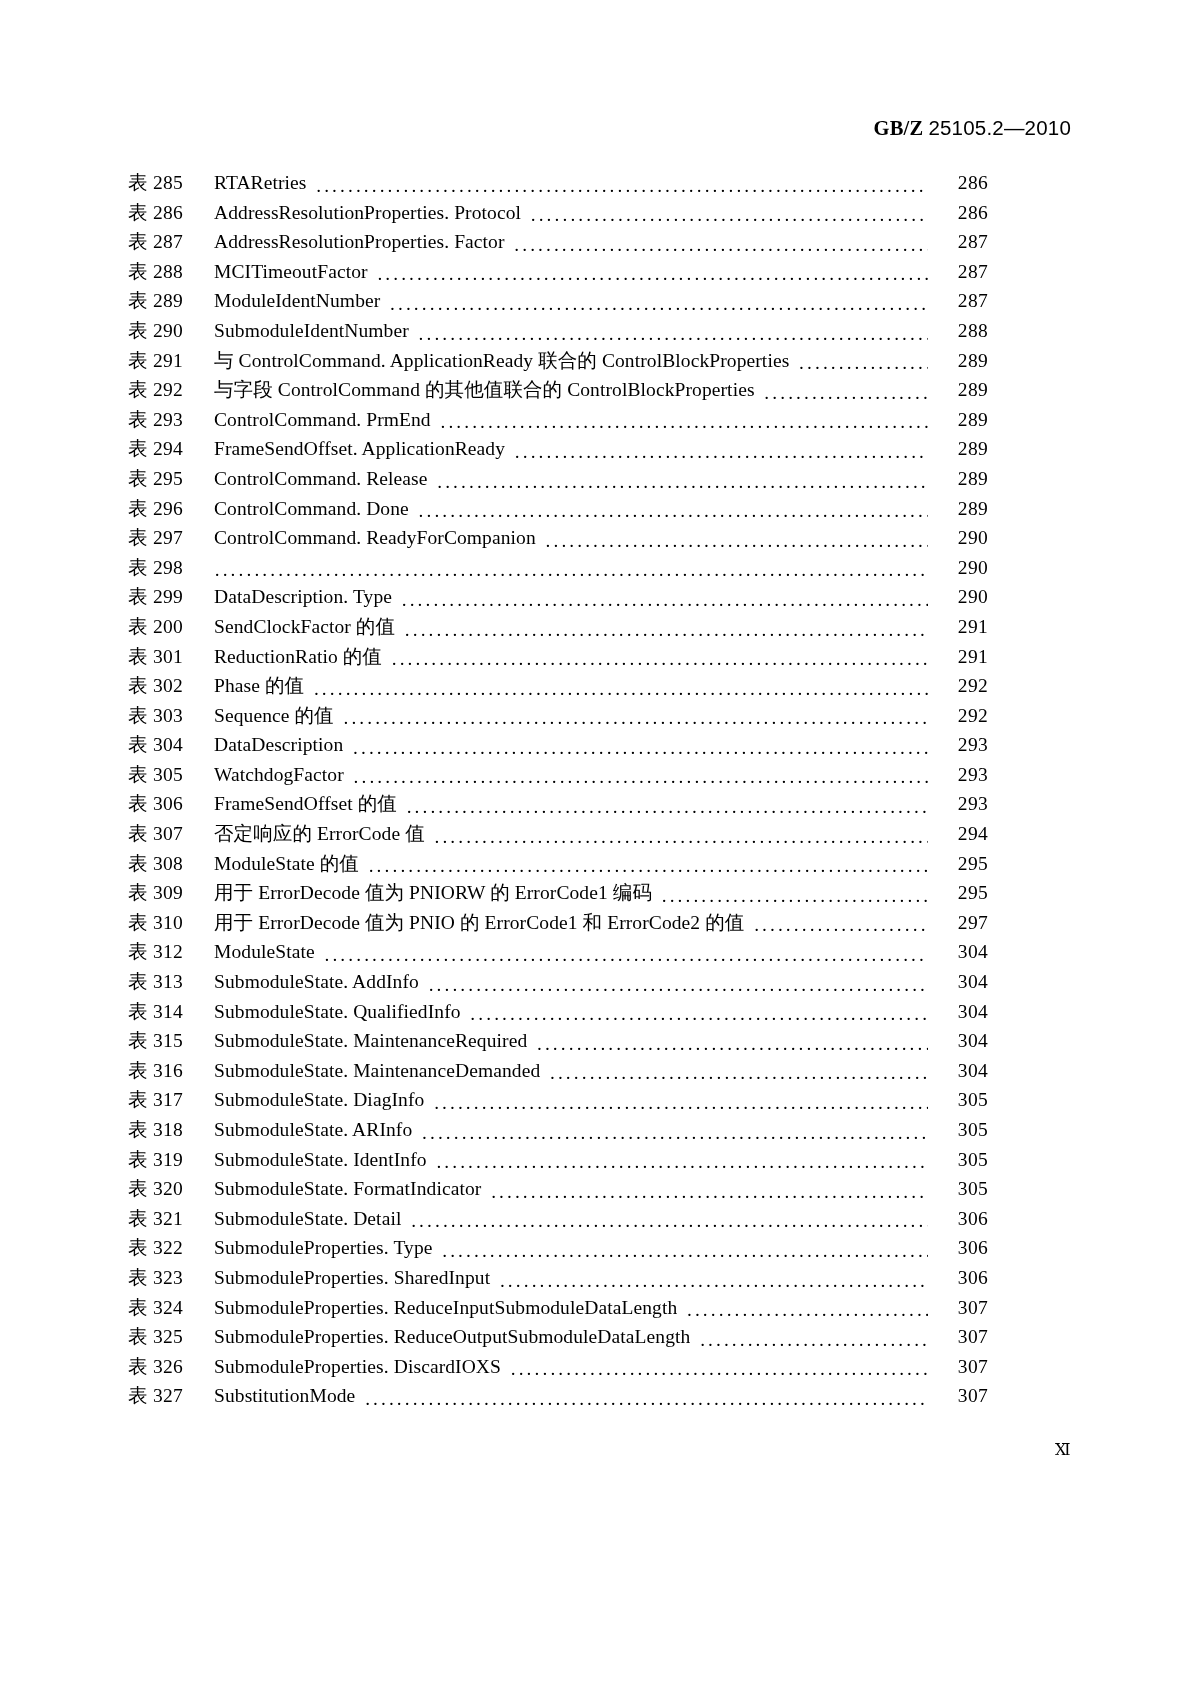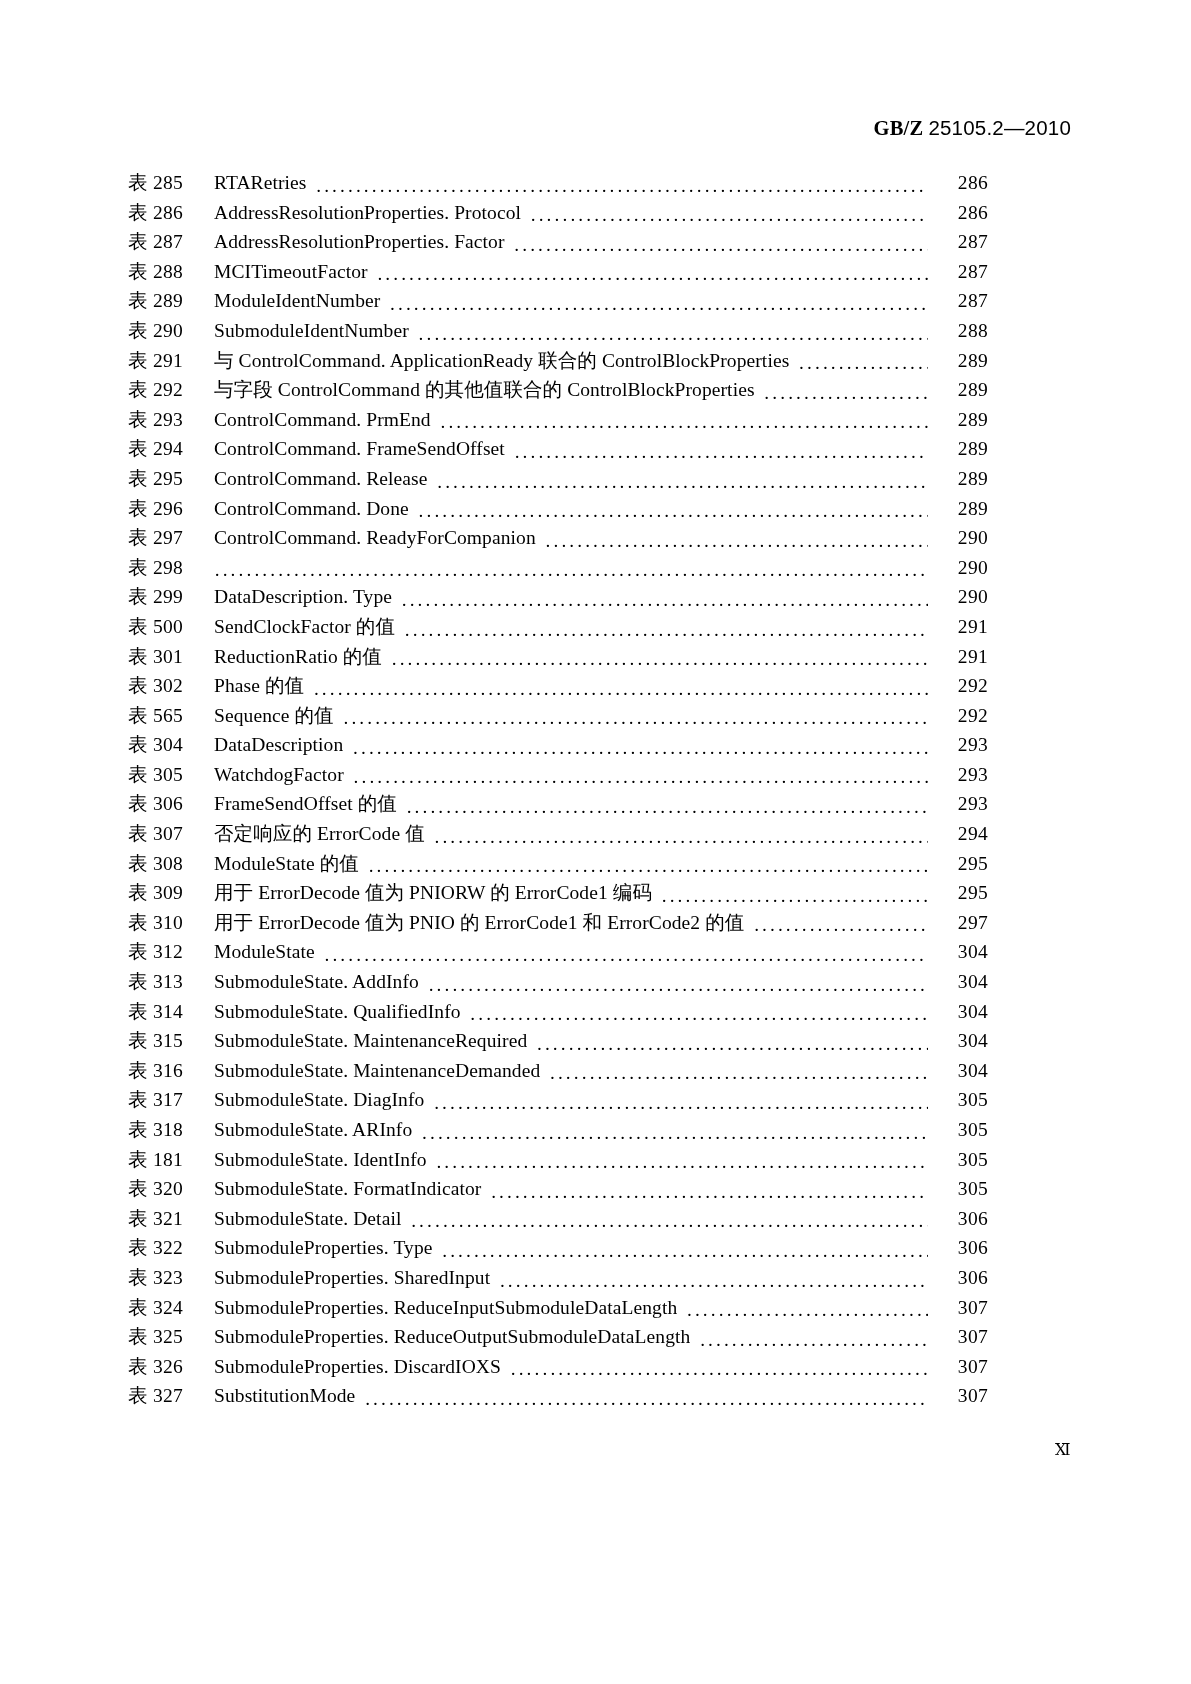--- a/index.html
+++ b/index.html
@@ -173,21 +173,21 @@
         <span class="toc-page">289</span>
       </div>
       <div class="toc-row">
         <span class="toc-num">表 293</span>
         <span class="toc-title">ControlCommand. PrmEnd</span>
         <span class="toc-leader"></span>
         <span class="toc-page">289</span>
       </div>
       <div class="toc-row">
         <span class="toc-num">表 294</span>
-        <span class="toc-title">ControlCommand. FrameSendOffset</span>
+        <span class="toc-title">FrameSendOffset. ApplicationReady</span>
         <span class="toc-leader"></span>
         <span class="toc-page">289</span>
       </div>
       <div class="toc-row">
         <span class="toc-num">表 295</span>
         <span class="toc-title">ControlCommand. Release</span>
         <span class="toc-leader"></span>
         <span class="toc-page">289</span>
       </div>
       <div class="toc-row">
@@ -207,39 +207,39 @@
         <span class="toc-leader"></span>
         <span class="toc-page">290</span>
       </div>
       <div class="toc-row">
         <span class="toc-num">表 299</span>
         <span class="toc-title">DataDescription. Type</span>
         <span class="toc-leader"></span>
         <span class="toc-page">290</span>
       </div>
       <div class="toc-row">
-        <span class="toc-num">表 500</span>
+        <span class="toc-num">表 200</span>
         <span class="toc-title">SendClockFactor 的值</span>
         <span class="toc-leader"></span>
         <span class="toc-page">291</span>
       </div>
       <div class="toc-row">
         <span class="toc-num">表 301</span>
         <span class="toc-title">ReductionRatio 的值</span>
         <span class="toc-leader"></span>
         <span class="toc-page">291</span>
       </div>
       <div class="toc-row">
         <span class="toc-num">表 302</span>
         <span class="toc-title">Phase 的值</span>
         <span class="toc-leader"></span>
         <span class="toc-page">292</span>
       </div>
       <div class="toc-row">
-        <span class="toc-num">表 565</span>
+        <span class="toc-num">表 303</span>
         <span class="toc-title">Sequence 的值</span>
         <span class="toc-leader"></span>
         <span class="toc-page">292</span>
       </div>
       <div class="toc-row">
         <span class="toc-num">表 304</span>
         <span class="toc-title">DataDescription</span>
         <span class="toc-leader"></span>
         <span class="toc-page">293</span>
       </div>
@@ -315,21 +315,21 @@
         <span class="toc-leader"></span>
         <span class="toc-page">305</span>
       </div>
       <div class="toc-row">
         <span class="toc-num">表 318</span>
         <span class="toc-title">SubmoduleState. ARInfo</span>
         <span class="toc-leader"></span>
         <span class="toc-page">305</span>
       </div>
       <div class="toc-row">
-        <span class="toc-num">表 181</span>
+        <span class="toc-num">表 319</span>
         <span class="toc-title">SubmoduleState. IdentInfo</span>
         <span class="toc-leader"></span>
         <span class="toc-page">305</span>
       </div>
       <div class="toc-row">
         <span class="toc-num">表 320</span>
         <span class="toc-title">SubmoduleState. FormatIndicator</span>
         <span class="toc-leader"></span>
         <span class="toc-page">305</span>
       </div>

